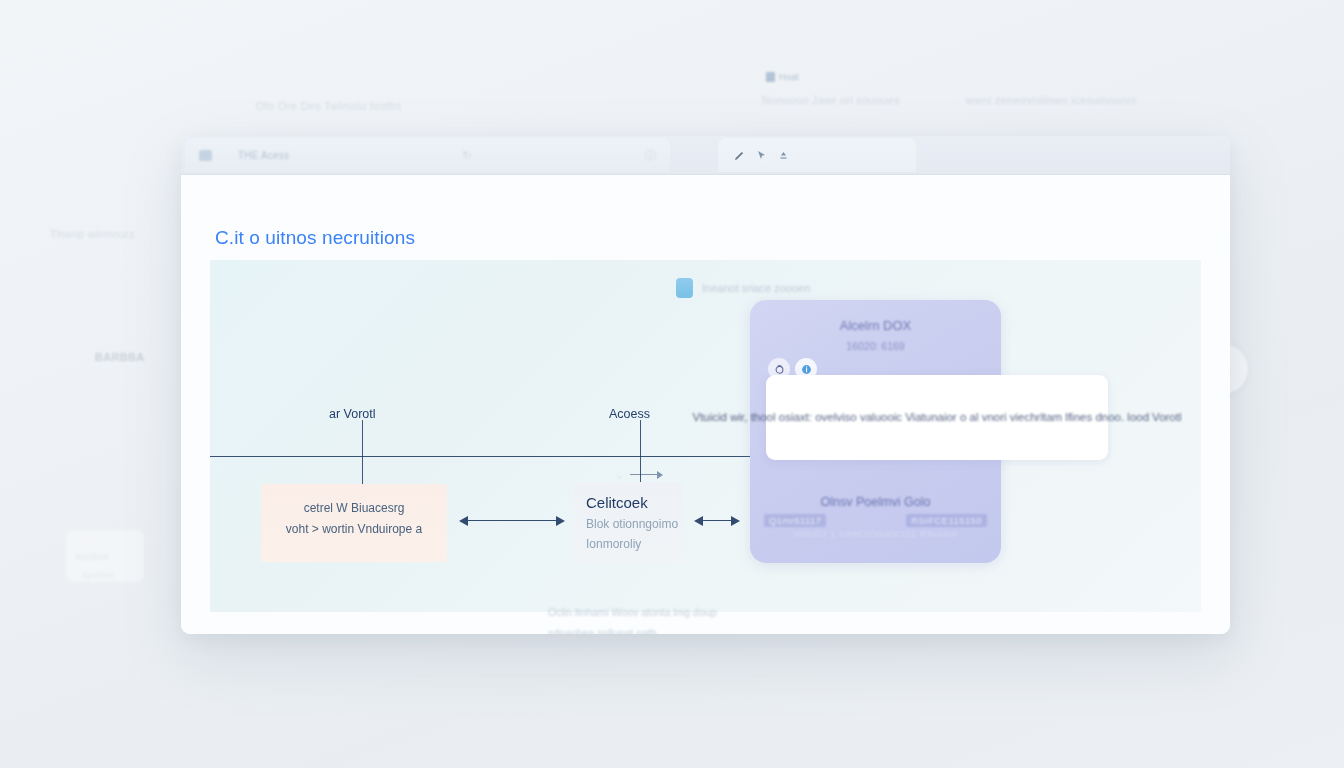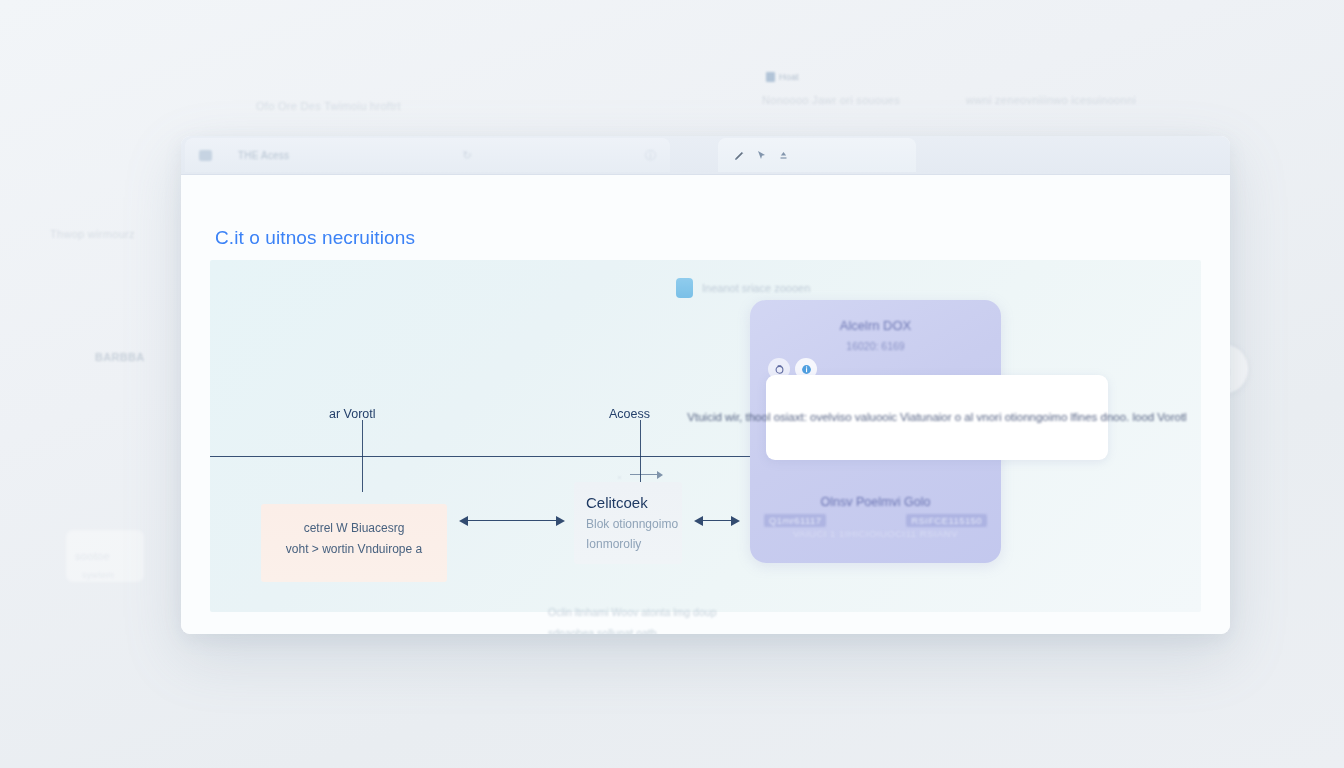--- a/index.html
+++ b/index.html
@@ -316,21 +316,20 @@
     padding: 14px 16px;
     box-sizing: border-box;
   }
   .box-peach {
     left: 51px;
     top: 224px;
     width: 186px;
     height: 78px;
     background: linear-gradient(180deg, #fbeee8 0%, #fbf0ea 100%);
     text-align: center;
-    margin-top: 20px;
   }
   .box-grey {
     left: 364px;
     top: 222px;
     width: 108px;
     height: 82px;
     background: linear-gradient(180deg, #eef2f6 0%, #f0f4f7 100%);
     text-align: left;
     padding: 10px 12px;
   }
@@ -625,21 +624,21 @@
               <svg width="13" height="13" viewBox="0 0 13 13">
                 <circle cx="6.5" cy="6.5" r="4.4" fill="#4f9fe0"></circle>
                 <rect x="6" y="5.2" width="1.1" height="4" fill="#ffffff"></rect>
                 <rect x="6" y="3.4" width="1.1" height="1.2" fill="#ffffff"></rect>
               </svg>
             </span>
           </div>
 
           <div class="pp-card">
             <div class="pp-card-line">Vtuicid wir, thool osiaxt: ovelviso valuooic</div>
-            <div class="pp-card-line">Viatunaior o al vnori otionngoimo  lfines dnoo. lood</div>
+            <div class="pp-card-line">Viatunaior o al vnori viechrltam  lfines dnoo. lood</div>
             <div class="pp-card-line">Vorotl</div>
           </div>
 
           <div class="pp-foot-title">Olnsv  Poelmvi  Golo</div>
           <div class="pp-foot-row">
             <span class="pp-pill">Q1mr61117</span>
             <span class="pp-pill">RSIFCE115150</span>
           </div>
           <div class="pp-foot-note">VAIUCI 1 1IHICIOIUOCI11 RSIANV</div>
         </div>

